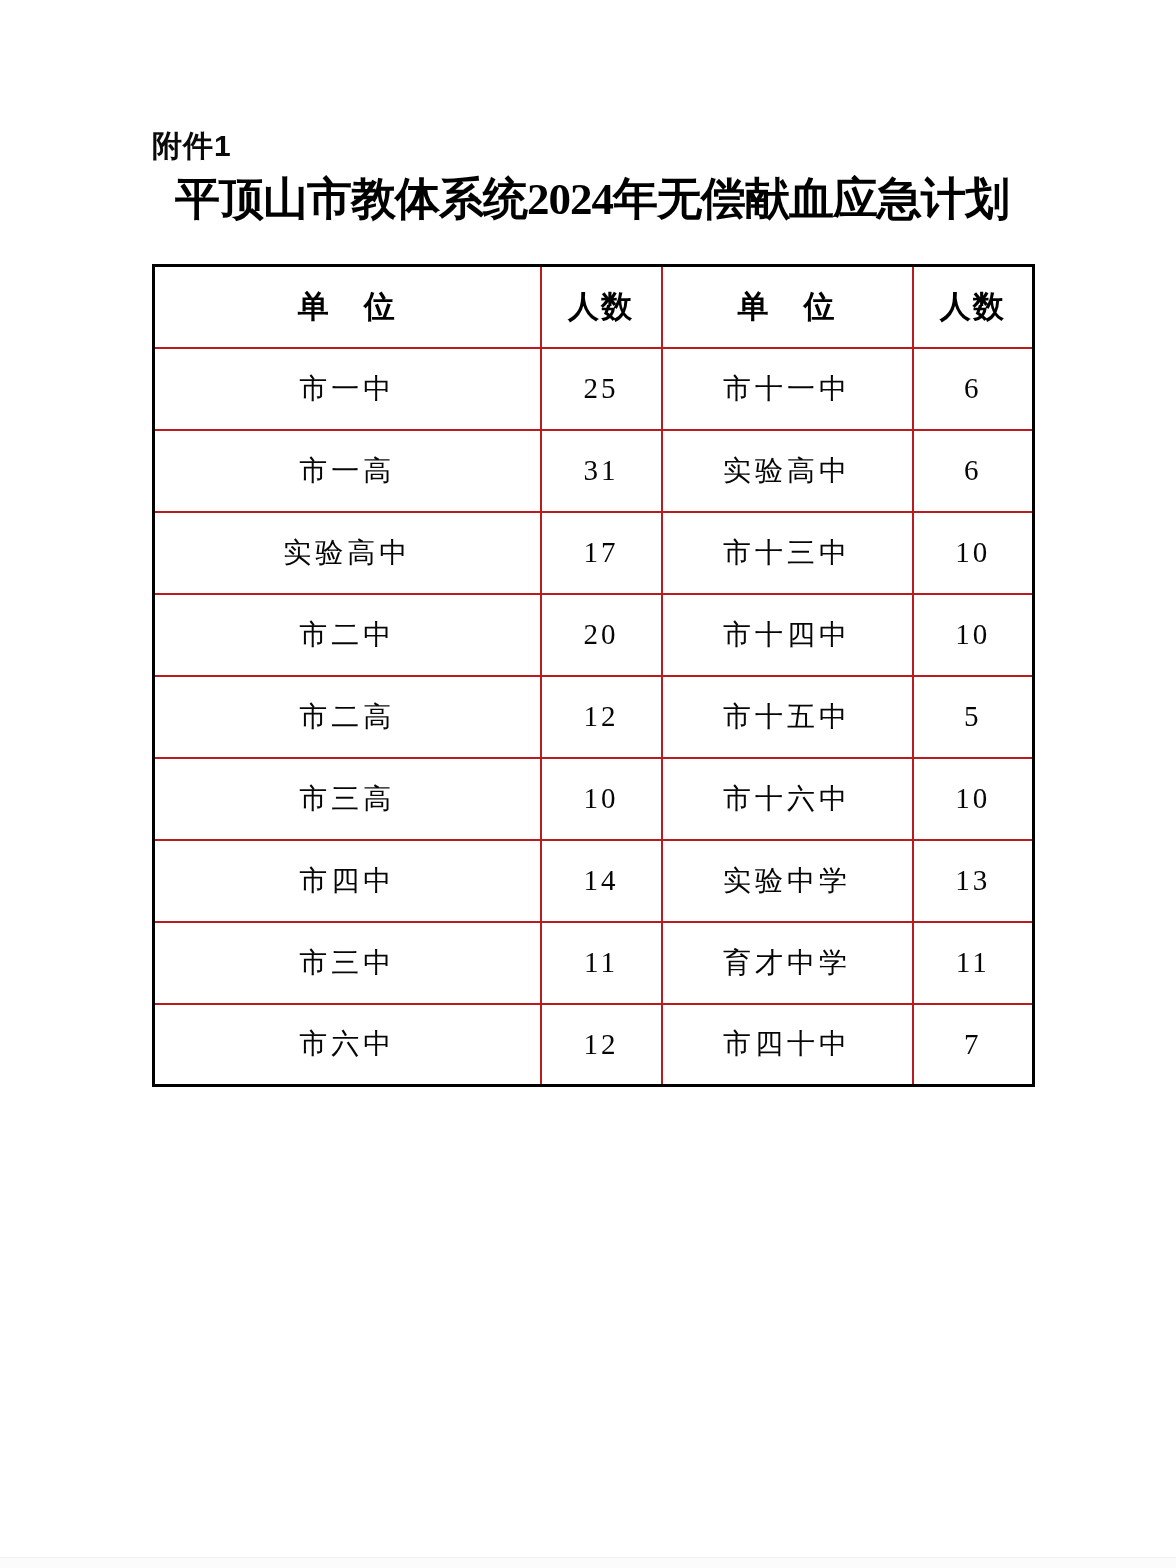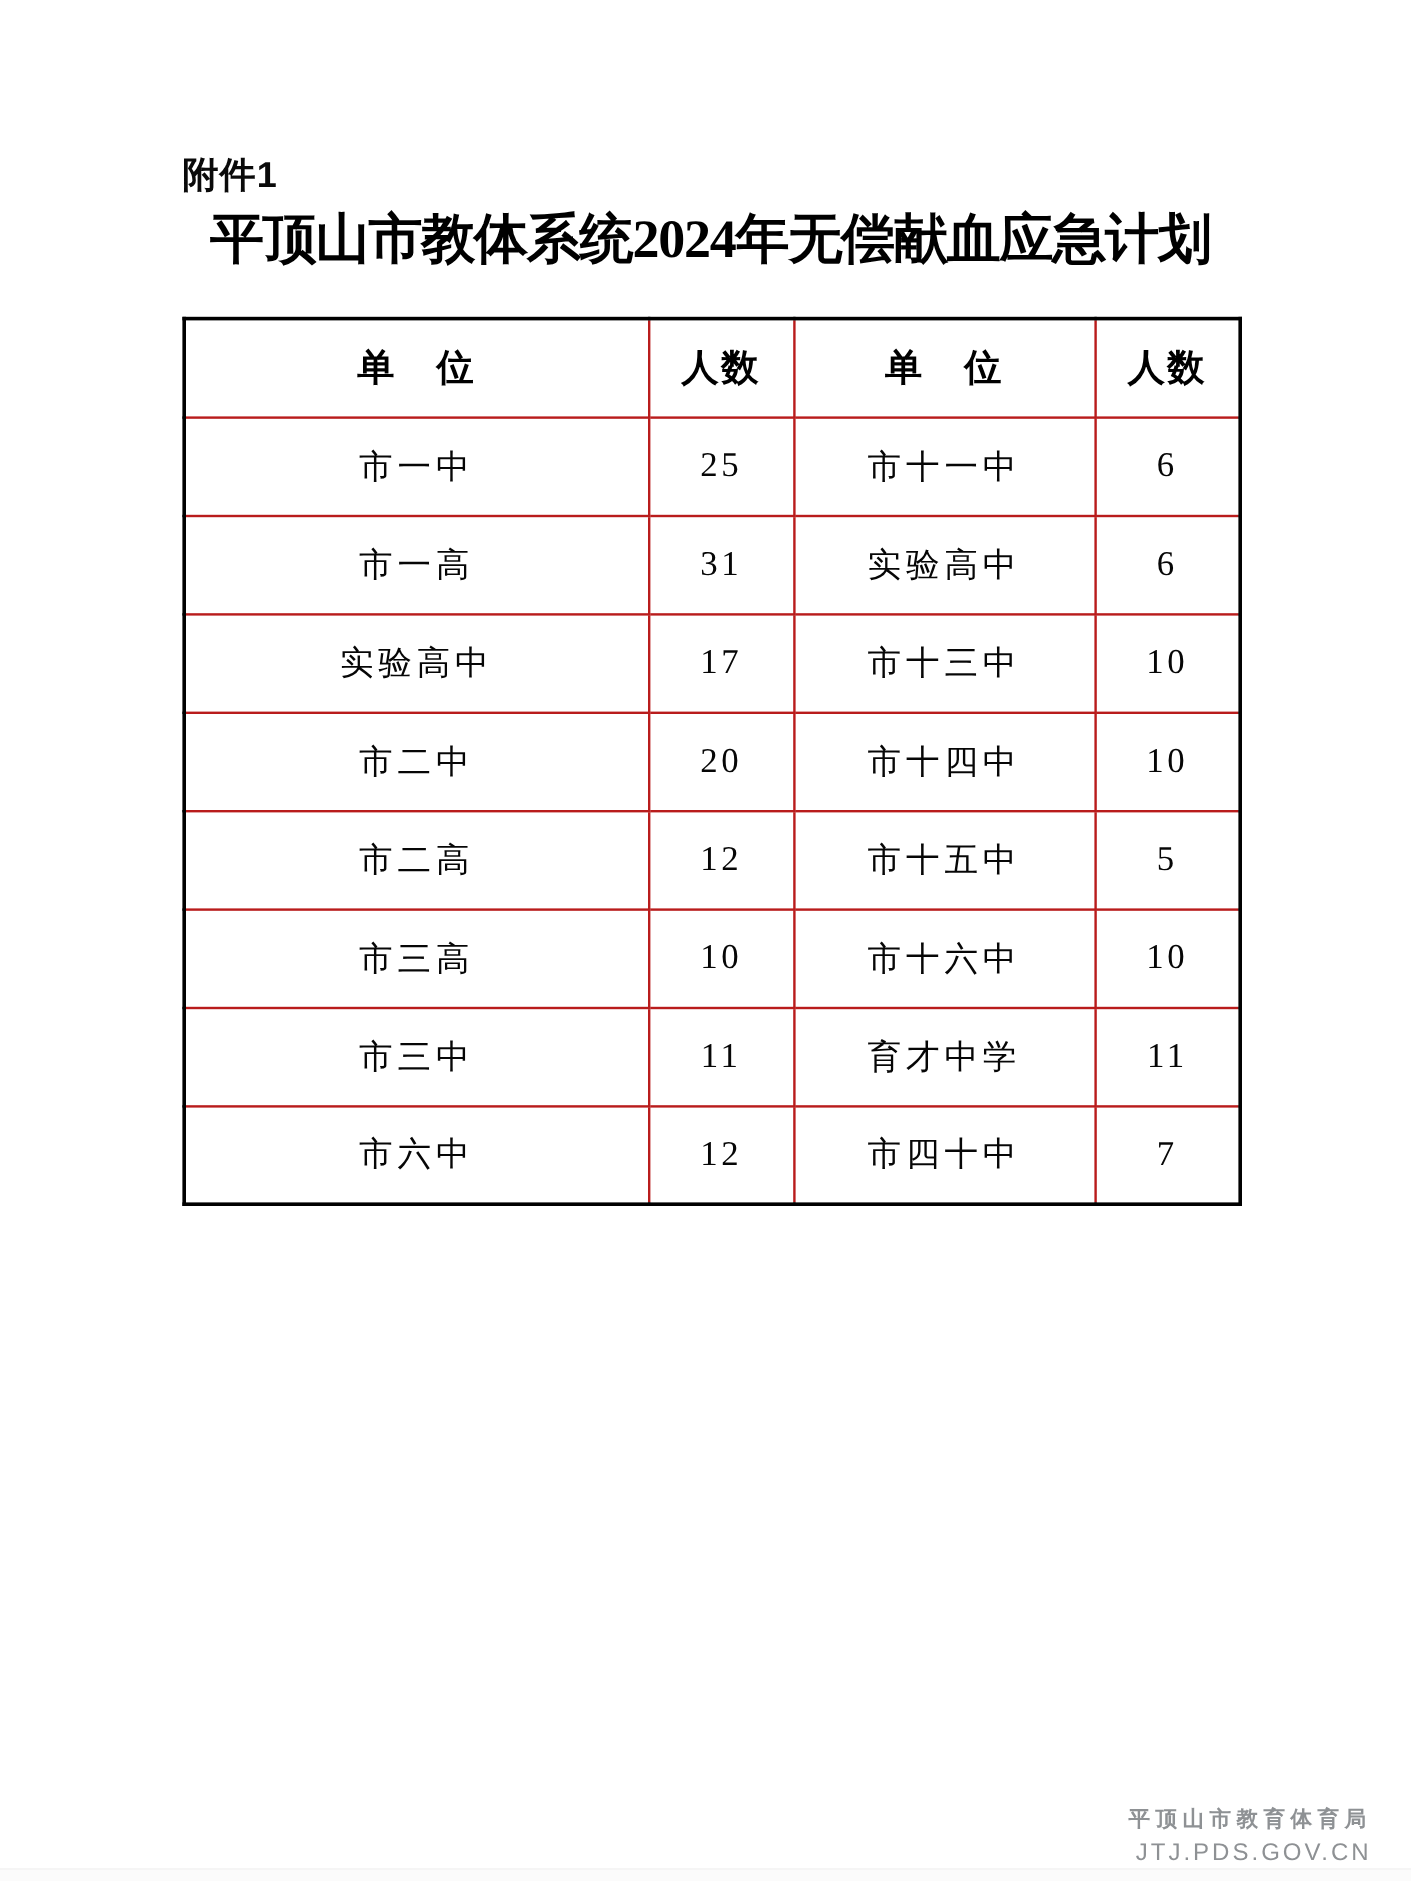--- a/index.html
+++ b/index.html
@@ -160,34 +160,36 @@
         <td class="unit-cell">市十五中</td>
         <td class="num-cell">5</td>
       </tr>
       <tr>
         <td class="unit-cell">市三高</td>
         <td class="num-cell">10</td>
         <td class="unit-cell">市十六中</td>
         <td class="num-cell">10</td>
       </tr>
       <tr>
+        <td class="unit-cell">市四中</td>
+        <td class="num-cell">14</td>
+        <td class="unit-cell">实验中学</td>
+        <td class="num-cell">13</td>
+      </tr>
+      <tr>
         <td class="unit-cell">市三中</td>
         <td class="num-cell">11</td>
         <td class="unit-cell">育才中学</td>
         <td class="num-cell">11</td>
       </tr>
       <tr>
         <td class="unit-cell">市六中</td>
         <td class="num-cell">12</td>
         <td class="unit-cell">市四十中</td>
         <td class="num-cell">7</td>
       </tr>
     </tbody>
   </table>
 
-  <div class="watermark">
-    <div class="agency">平顶山市教育体育局</div>
-    <div class="site">JTJ.PDS.GOV.CN</div>
-  </div>
 
   <div class="bottom-strip"></div>
 
 </div>
 
 </body></html>

